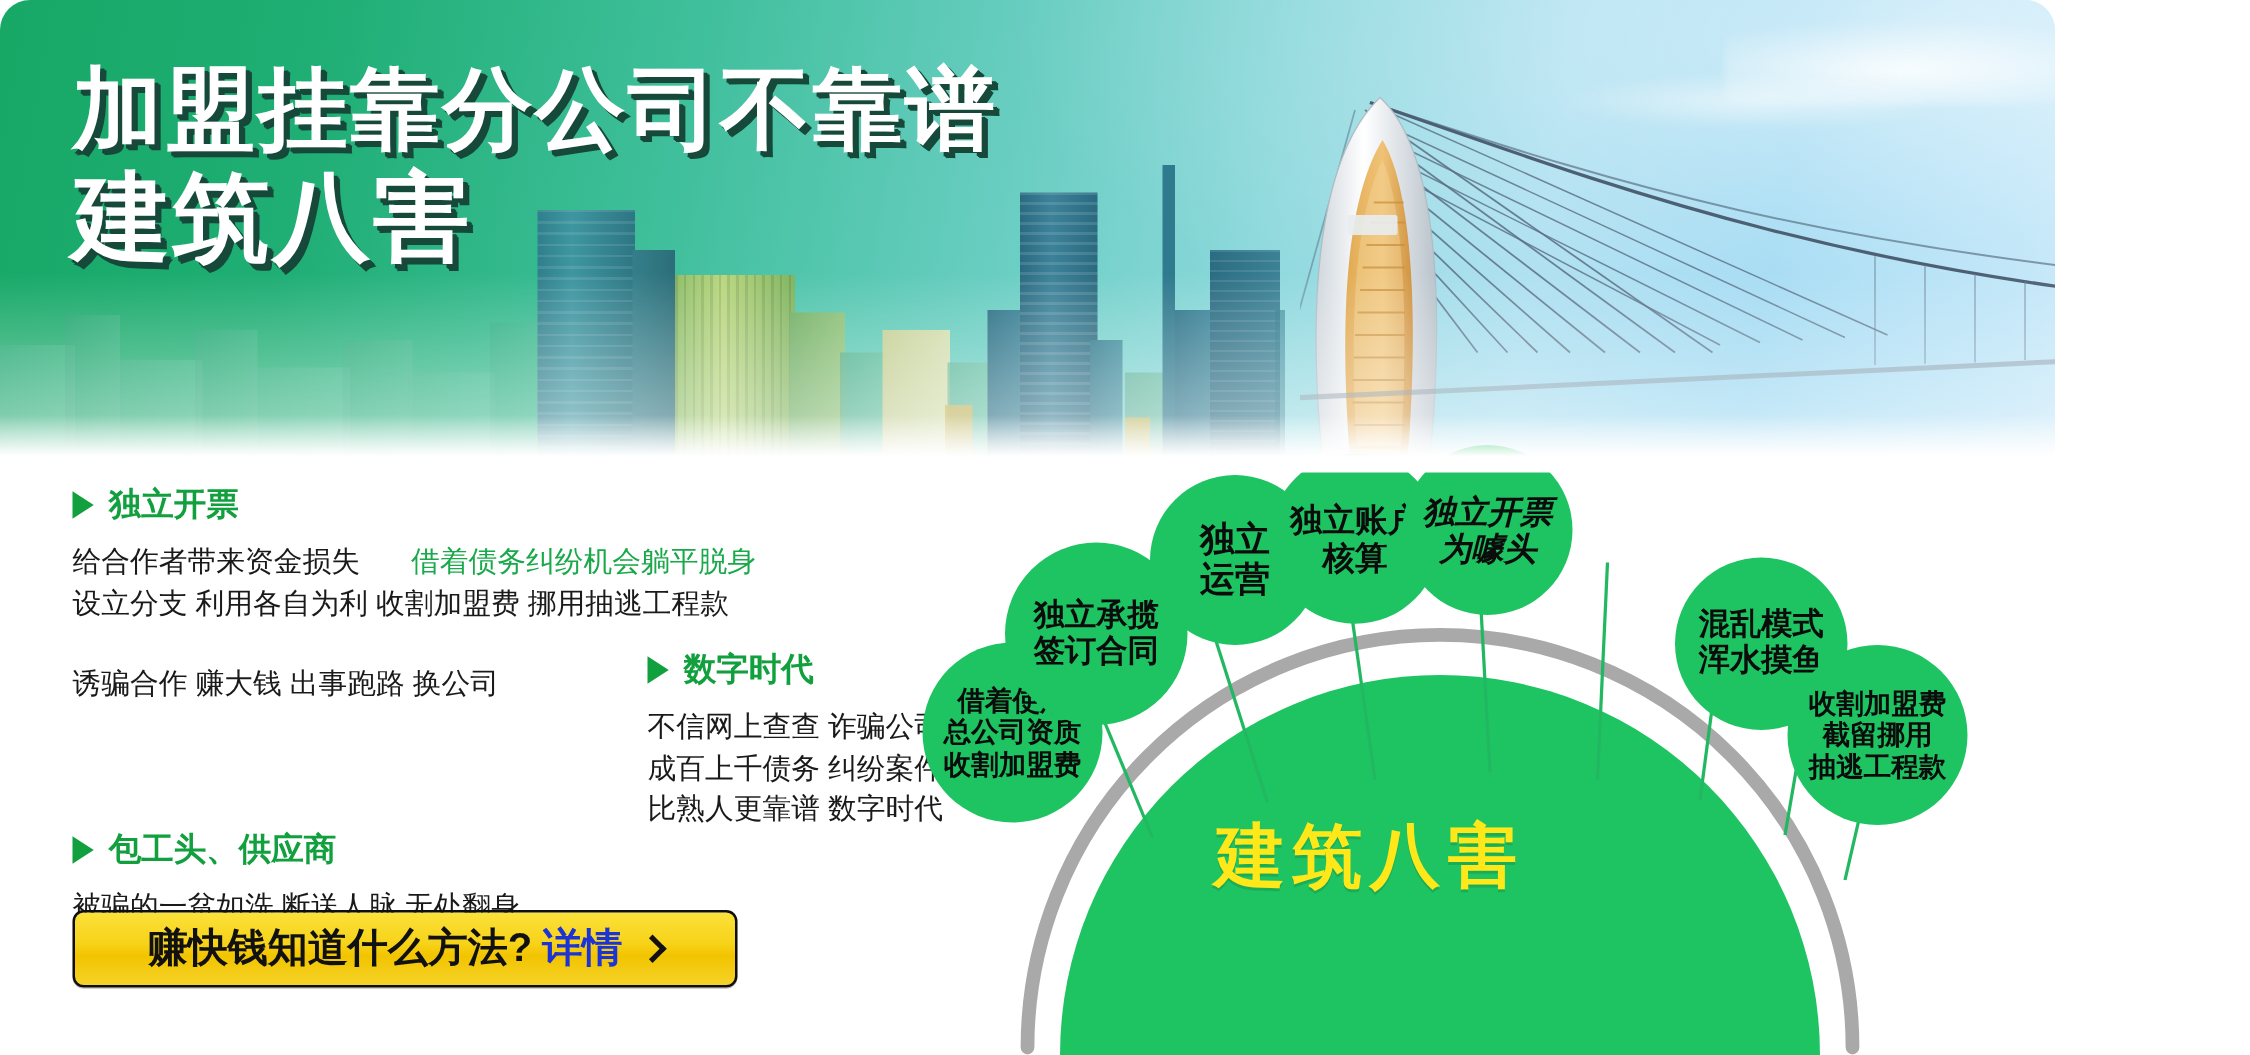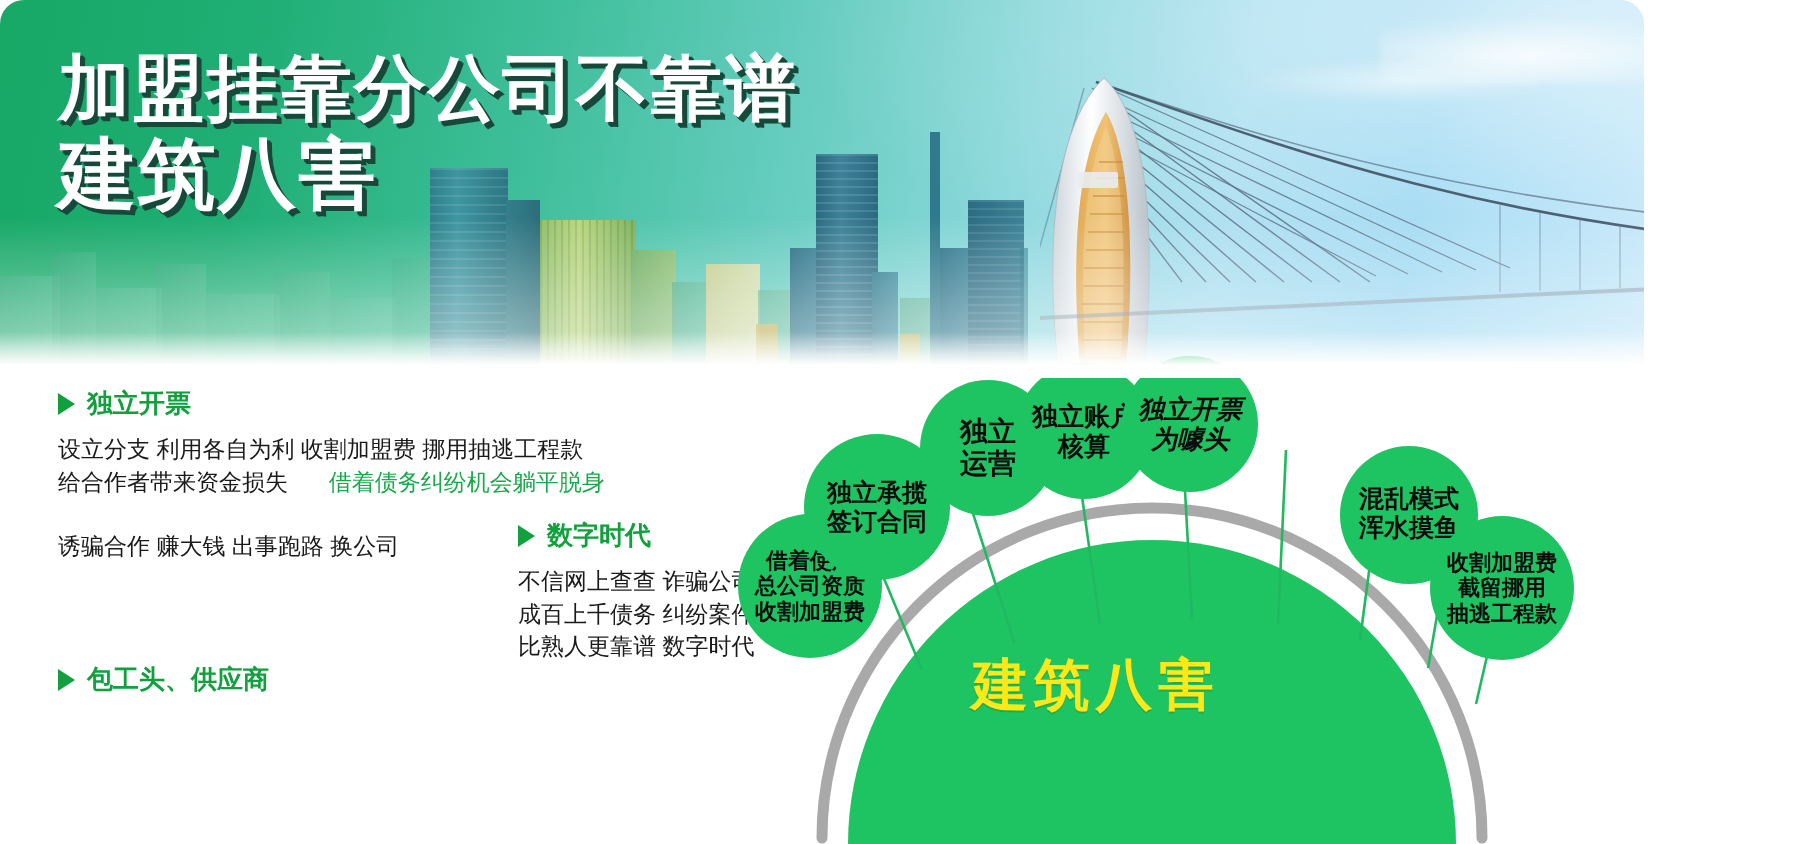--- a/index.html
+++ b/index.html
@@ -260,26 +260,26 @@
   <div class="hero-fade"></div>
 
   <div class="content">
 
     <div class="sec" id="sec-company">
       <div class="sec-head">
         <span class="tri"></span>
         <span>独立开票</span>
       </div>
       <div class="sec-body">
-        <div><span>设立分支  利用各自为利   收割加盟费  挪用抽逃工程款</span></div>
         <div>
           <span>给合作者带来资金损失</span>
           <span style="display:inline-block;width:28px"></span>
           <span class="g">借着债务纠纷机会躺平脱身</span>
         </div>
+        <div><span>设立分支  利用各自为利   收割加盟费  挪用抽逃工程款</span></div>
       </div>
     </div>
 
     <div class="sec" id="sec-branch">
       <div class="sec-body">
         <div><span>诱骗合作 赚大钱      出事跑路 换公司</span></div>
       </div>
     </div>
 
     <div class="sec" id="sec-digital">
@@ -292,22 +292,30 @@
         <div><span>成百上千债务 纠纷案件</span></div>
         <div><span>比熟人更靠谱 数字时代</span></div>
       </div>
     </div>
 
     <div class="sec" id="sec-contractor">
       <div class="sec-head">
         <span class="tri"></span>
         <span>包工头、供应商</span>
       </div>
-    </div>
-
+      <div class="sec-body">
+        <div><span>被骗的一贫如洗  断送人脉  无处翻身</span></div>
+      </div>
+    </div>
+
+    <div class="cta">
+      <span class="cta-text">赚快钱知道什么方法?</span>
+      <span class="cta-link">详情</span>
+      <span class="cta-chev"></span>
+    </div>
   </div>
 
   <div class="info">
 
     <svg width="1000" height="476" viewBox="0 0 1000 476">
 
       <path d="M22,470 A 330 330 0 0 1 682,470" fill="none" stroke="#a9a9a9" stroke-width="11" stroke-linecap="round"></path>
 
       <path d="M48,476 A 304 304 0 0 1 656,476 Z" fill="#1fc462"></path>
 

